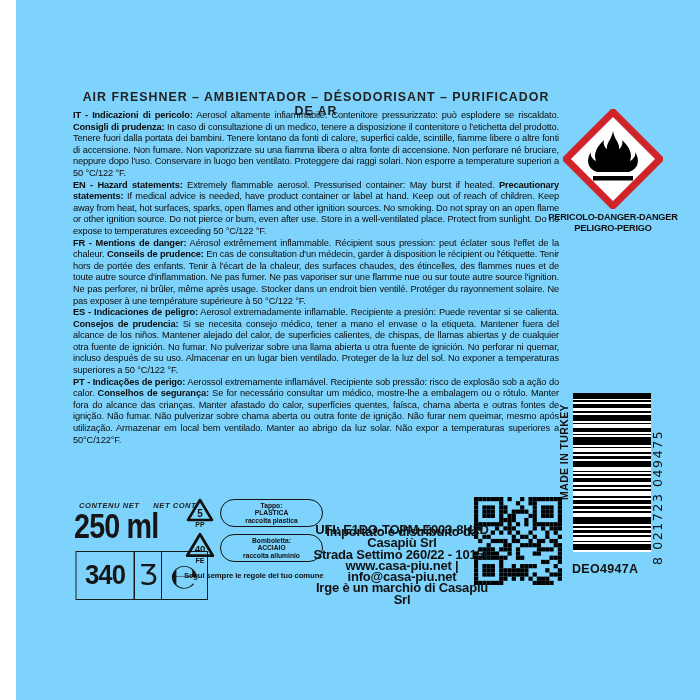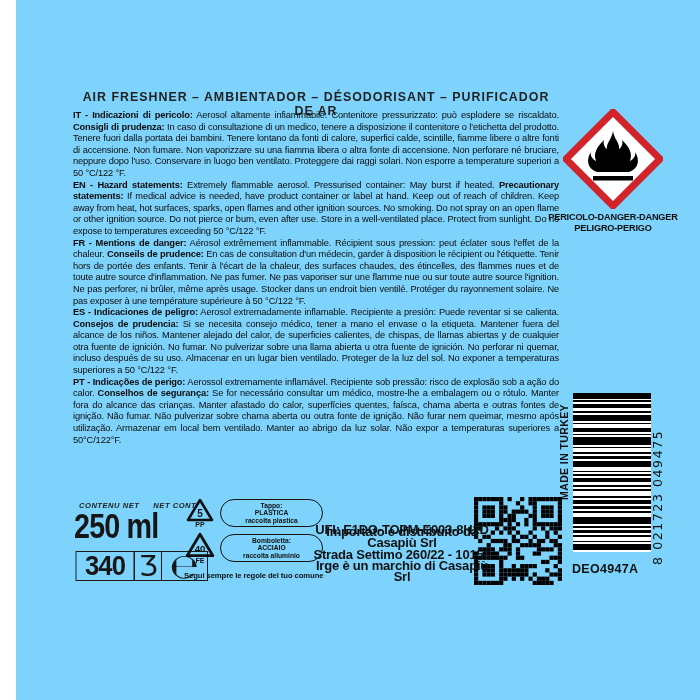--- a/index.html
+++ b/index.html
@@ -31,21 +31,21 @@
   .barcode .gap{width:100%;background:#fff;flex:none;}
   .deo{position:absolute;left:556px;top:562px;font-size:12.5px;font-weight:bold;letter-spacing:0.3px;}
 
   .qr{position:absolute;left:458px;top:497px;width:88px;height:88px;}
 
   .net-labels{position:absolute;left:63px;top:501px;font-size:7.6px;font-weight:bold;
               letter-spacing:0.5px;color:#222;}
   .net-labels span{margin-right:14px;font-style:italic;}
   .volume{position:absolute;left:58px;top:506px;font-size:35px;font-weight:bold;
           letter-spacing:-1px;transform:scaleX(0.82);transform-origin:0 0;color:#161616;}
-  .cap-row{position:absolute;left:58px;top:551px;display:flex;height:30px;}
+  .cap-row{position:absolute;left:58px;top:551px;display:flex;height:49px;}
   .cap-cell{border:1.6px solid #1a1a1a;display:flex;align-items:center;justify-content:center;
             margin-left:-1.6px;color:#161616;}
   .cap-cell:first-child{margin-left:0;}
   .cap-340{width:62px;font-size:27px;font-weight:bold;letter-spacing:-1px;transform:scaleX(.95);}
   .cap-z{width:28px;font-size:28px;font-family:"DejaVu Sans",sans-serif;}
   .cap-e{width:47px;font-size:34px;font-family:"DejaVu Sans",sans-serif;}
 
   .recycle{position:absolute;left:169px;top:498px;width:140px;}
   .rec-row{display:flex;align-items:center;gap:5px;margin-bottom:4px;}
   .tri{display:flex;flex-direction:column;align-items:center;width:30px;flex:none;}
@@ -437,17 +437,18 @@
         <div>raccolta alluminio</div>
       </div>
     </div>
   </div>
   <div class="rec-note">Segui sempre le regole del tuo comune</div>
 
   <div class="ufi">UFI: E1DO-TOPM-E003-8H2D</div>
   <div class="distributor">
     <div>Importato e distribuito da Casapiù Srl</div>
     <div>Strada Settimo 260/22 - 10156</div>
+    <div>www.casa-piu.net | info@casa-piu.net</div>
     <div>Irge è un marchio di Casapiù Srl</div>
   </div>
 
 
 </div>
 
 </body></html>

